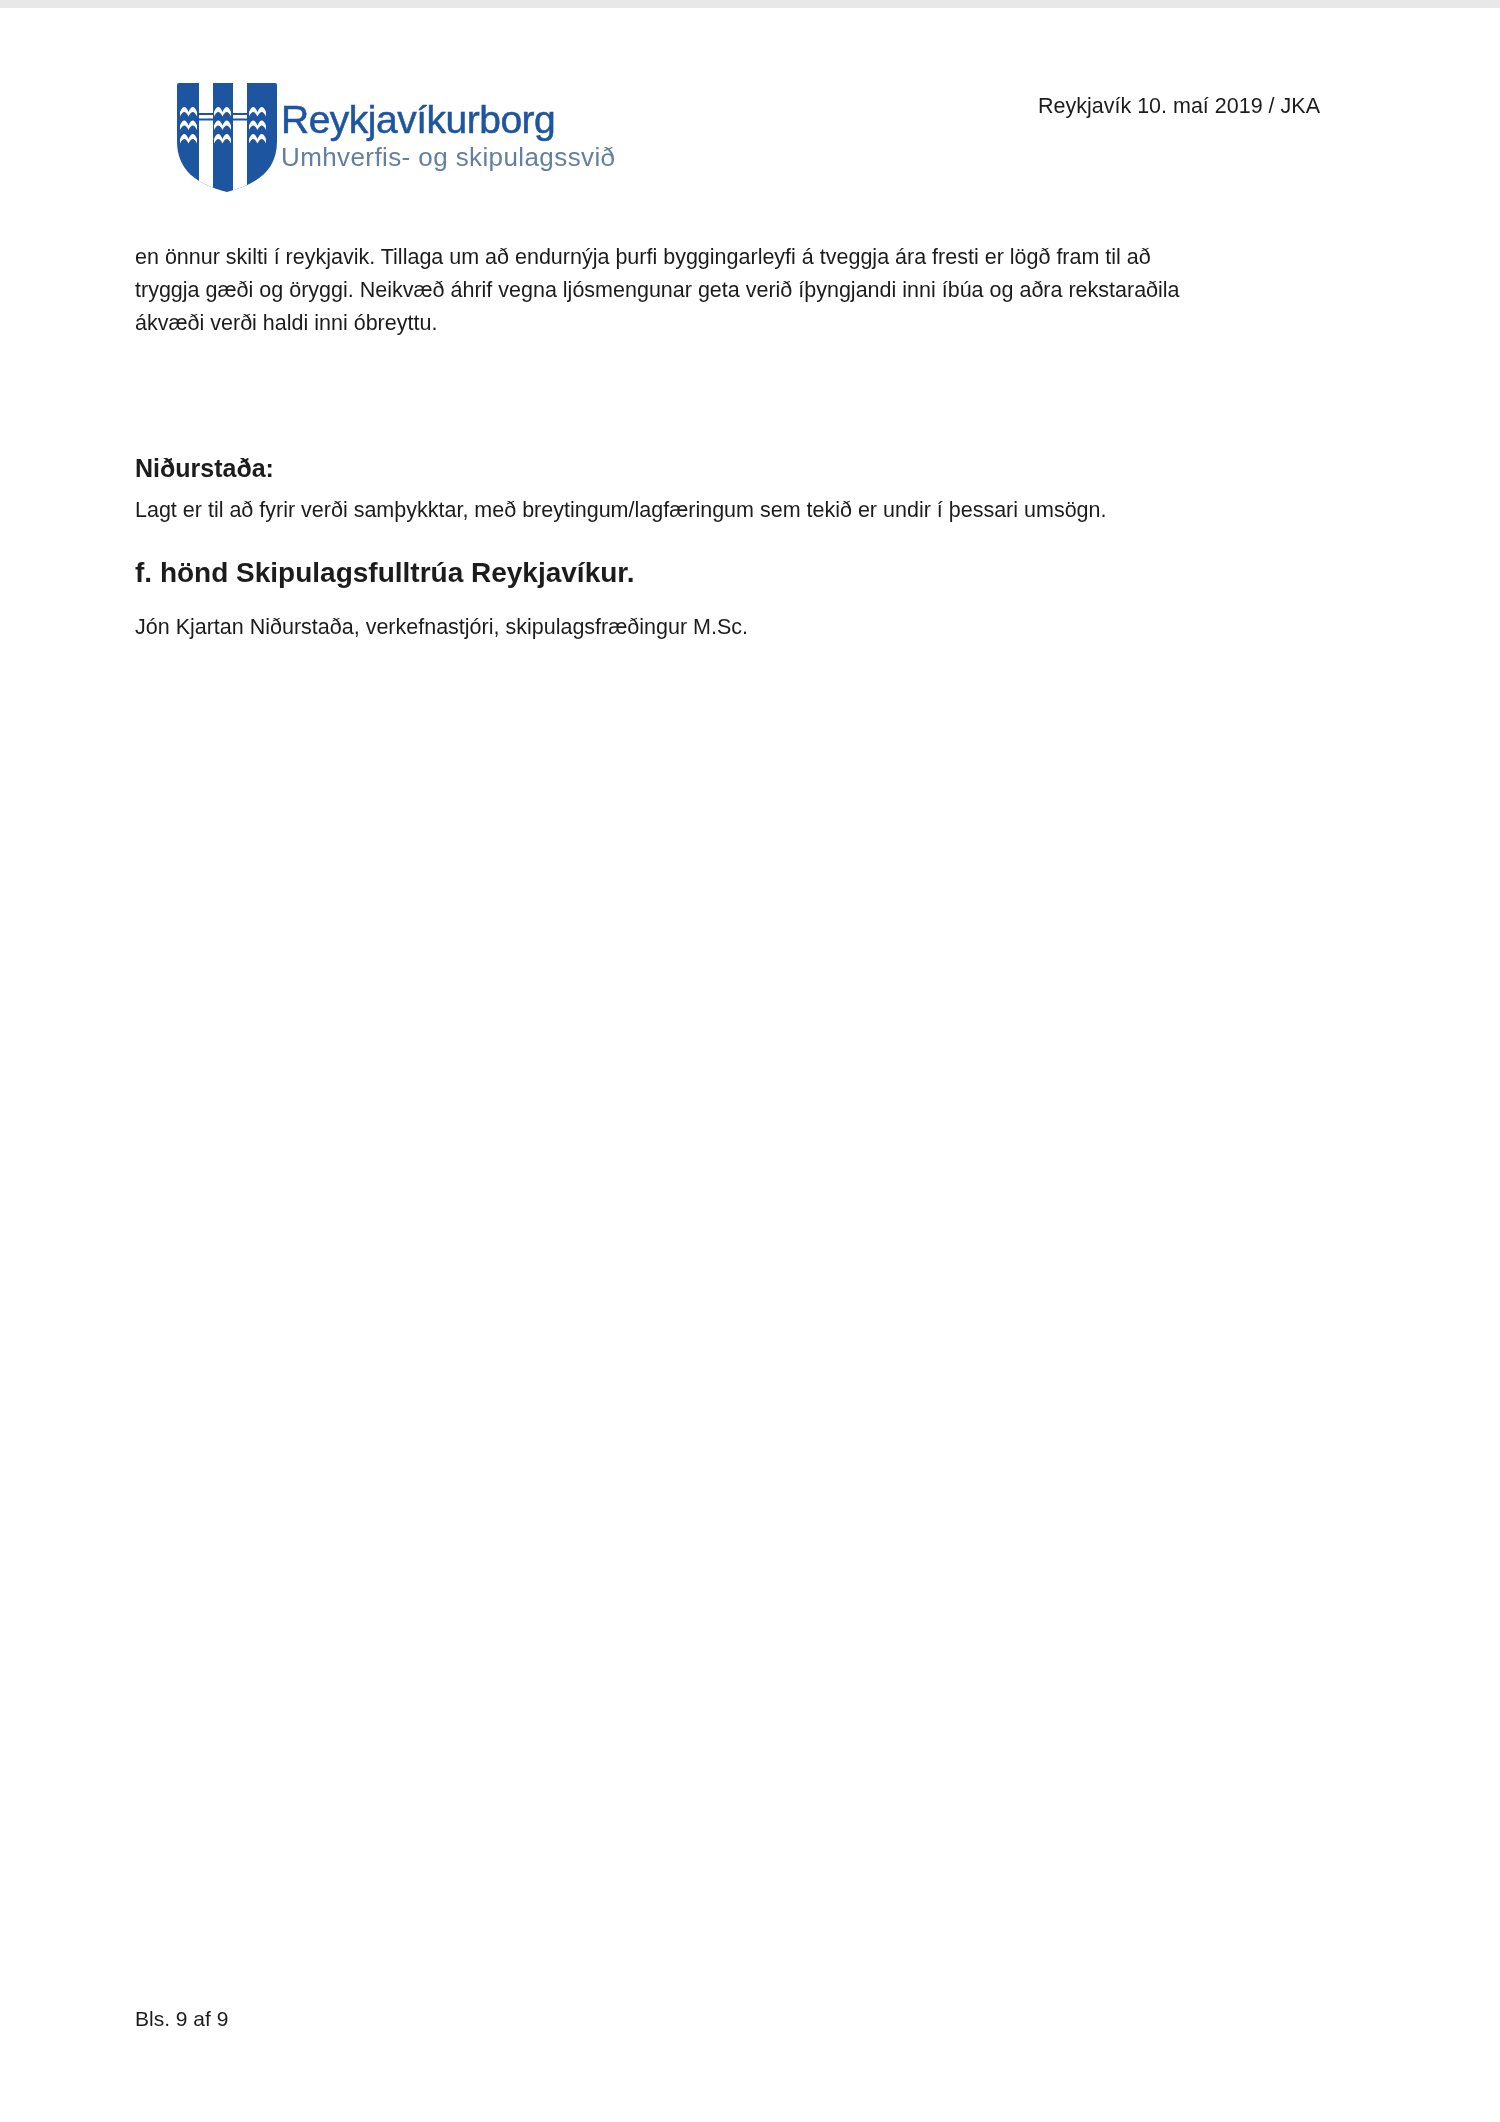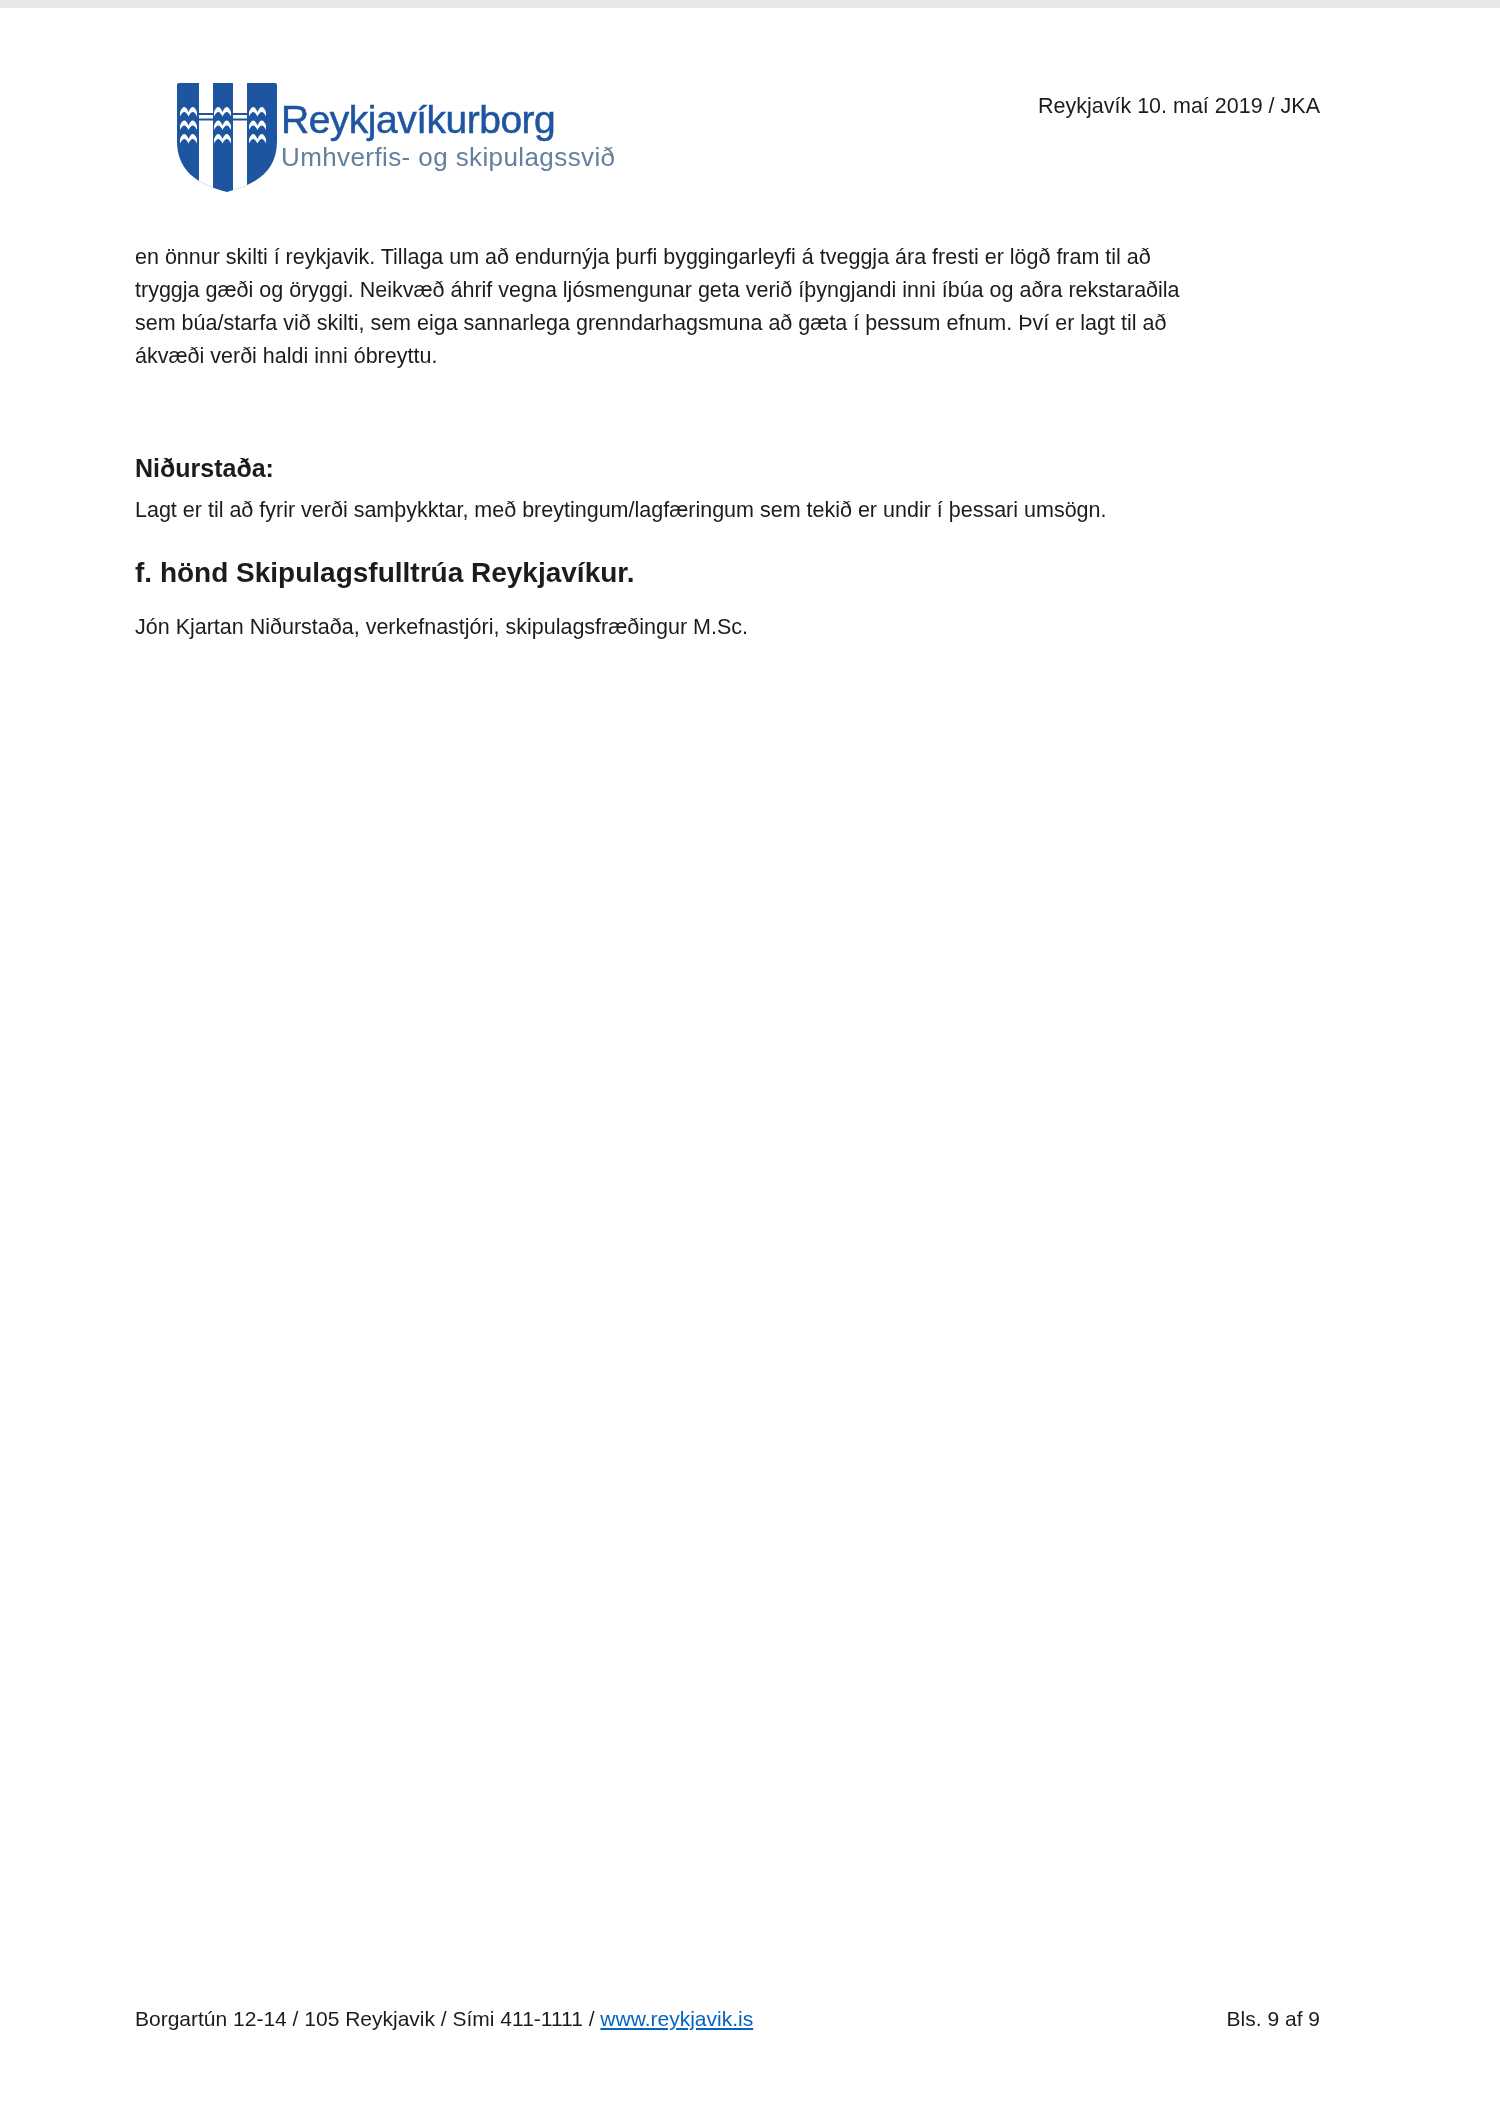--- a/index.html
+++ b/index.html
@@ -77,28 +77,26 @@
   <div class="brand">
     <div class="brand-title">Reykjavíkurborg</div>
     <div class="brand-subtitle">Umhverfis- og skipulagssvið</div>
   </div>
 
   <div class="date-line">Reykjavík 10. maí 2019 / JKA</div>
 
   <div class="para">
     <div class="line">en önnur skilti í reykjavik. Tillaga um að endurnýja þurfi byggingarleyfi á tveggja ára fresti er lögð fram til að</div>
     <div class="line">tryggja gæði og öryggi. Neikvæð áhrif vegna ljósmengunar geta verið íþyngjandi inni íbúa og aðra rekstaraðila</div>
-    <div class="line">sem búa/starfa við skilti, sem eiga sannarlega grenndarhagsmuna að gæta í þessum efnum. Því er lagt til að</div>
     <div class="line">ákvæði verði haldi inni óbreyttu.</div>
   </div>
 
   <div class="conclusion-heading">Niðurstaða:</div>
   <div class="conclusion-text">Lagt er til að fyrir verði samþykktar, með breytingum/lagfæringum sem tekið er undir í þessari umsögn.</div>
 
   <div class="sig-role">f. hönd Skipulagsfulltrúa Reykjavíkur.</div>
   <div class="sig-name">Jón Kjartan Niðurstaða, verkefnastjóri, skipulagsfræðingur M.Sc.</div>
 
   <div class="footer">
-    <div class="footer-left"><span>Borgartún 12-14 / 105 Reykjavik / Sími 411-1111 / </span><a href="#" class="site-link">www.reykjavik.is</a></div>
     <div class="footer-right">Bls. 9 af 9</div>
   </div>
 
 </div>
 
 </body></html>

